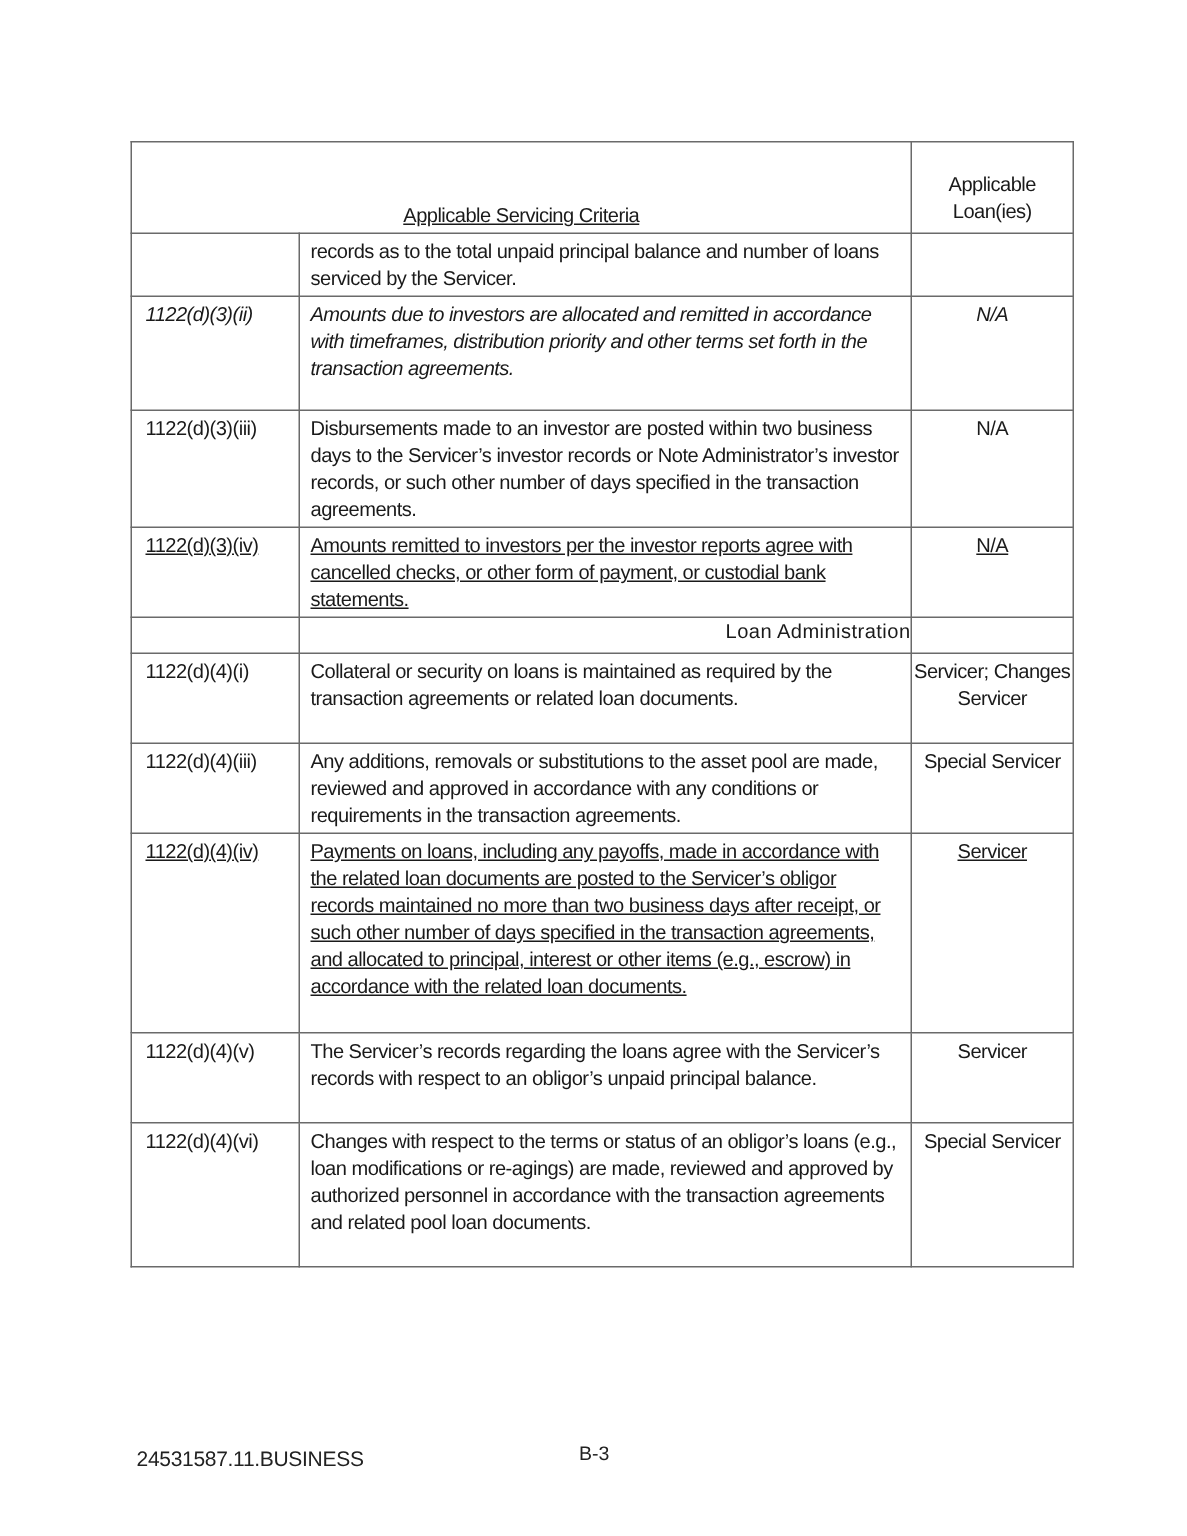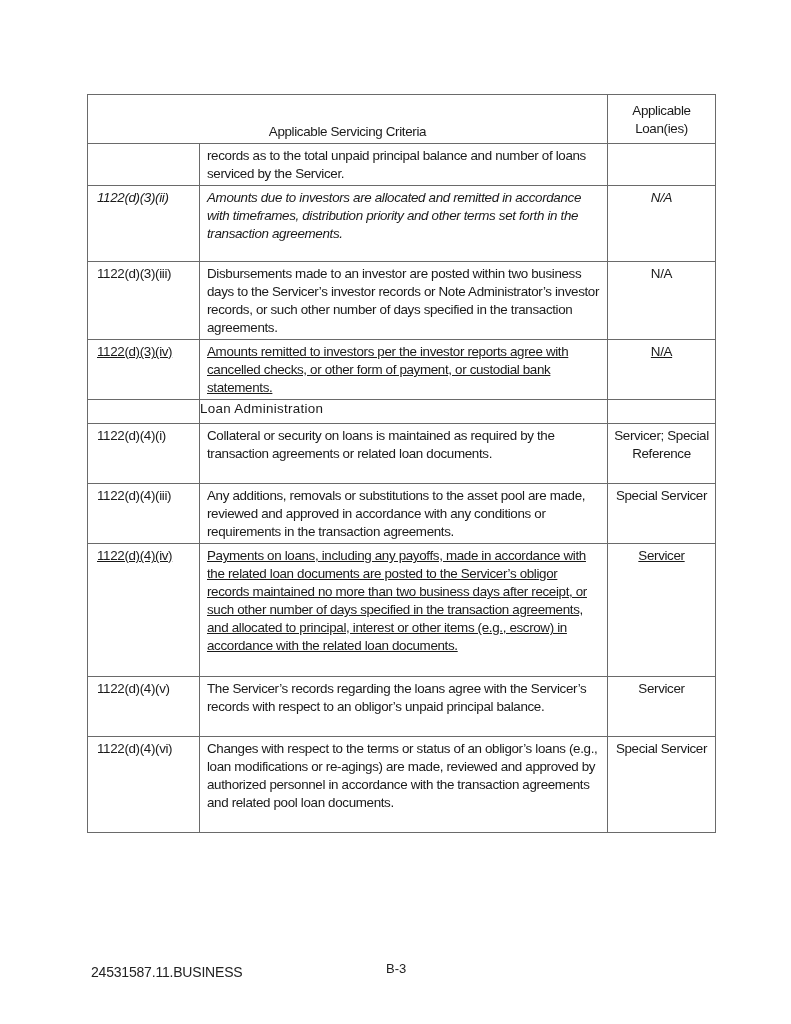--- a/index.html
+++ b/index.html
@@ -38,44 +38,45 @@
     }
     col.c-ref { width: 112px; }
     col.c-crit { width: 408px; }
     col.c-party { width: 108px; }
 
     .hdr-main td { height: 41px; }
     .hdr-main .crit-hdr {
       vertical-align: bottom;
       text-align: center;
       padding-bottom: 2px;
+      text-decoration: underline;
     }
     .hdr-main .party-hdr {
       text-align: center;
-      padding-top: 7px;
+      padding-top: 19px;
       line-height: 18px;
     }
     .hdr-sub td {
       height: 22px;
       text-align: center;
       vertical-align: middle;
     }
     .ref-cell {
       padding: 3px 0 0 9px !important;
     }
     .crit-cell {
       padding: 3px 6px 2px 7px !important;
     }
     .party-cell {
       text-align: center;
       padding-top: 3px !important;
     }
     .section-row td {
       height: 23px;
-      text-align: left;
+      text-align: right;
       vertical-align: middle;
     }
     .section-row .section-label {
       letter-spacing: 0.3px;
     }
 
     .footer-docid {
       position: absolute;
       left: 91px;
       top: 964px;
@@ -130,21 +131,21 @@
           <td class="party-cell">N/A</td>
         </tr>
         <tr class="section-row">
           <td></td>
           <td class="section-label">Loan Administration</td>
           <td></td>
         </tr>
         <tr style="height: 60px;">
           <td class="ref-cell">1122(d)(4)(i)</td>
           <td class="crit-cell">Collateral or security on loans is maintained as required by the transaction agreements or related loan documents.</td>
-          <td class="party-cell">Servicer; Special Reference</td>
+          <td class="party-cell">Servicer; Changes Servicer</td>
         </tr>
         <tr style="height: 60px;">
           <td class="ref-cell">1122(d)(4)(iii)</td>
           <td class="crit-cell">Any additions, removals or substitutions to the asset pool are made, reviewed and approved in accordance with any conditions or requirements in the transaction agreements.</td>
           <td class="party-cell">Special Servicer</td>
         </tr>
         <tr style="height: 133px; text-decoration: underline;">
           <td class="ref-cell">1122(d)(4)(iv)</td>
           <td class="crit-cell">Payments on loans, including any payoffs, made in accordance with the related loan documents are posted to the Servicer’s obligor records maintained no more than two business days after receipt, or such other number of days specified in the transaction agreements, and allocated to principal, interest or other items (e.g., escrow) in accordance with the related loan documents.</td>
           <td class="party-cell">Servicer</td>

